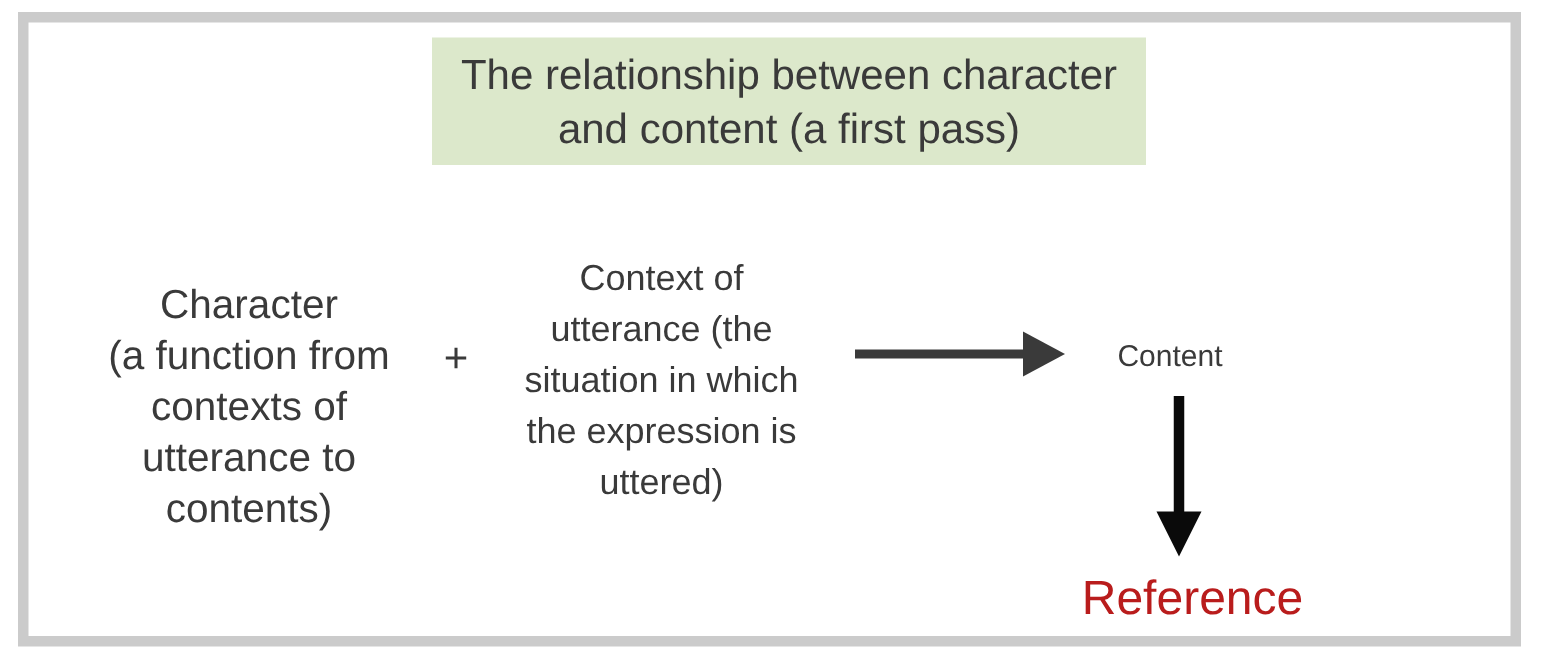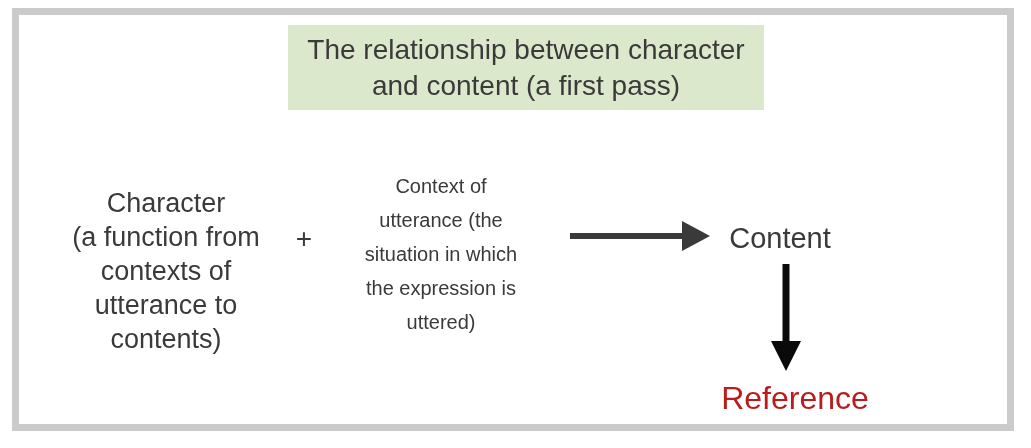--- a/index.html
+++ b/index.html
@@ -58,28 +58,28 @@
     left: 288px;
     top: 222px;
     width: 32px;
     font-size: 28px;
     line-height: 34px;
   }
   .context-block {
     left: 325px;
     top: 169px;
     width: 232px;
-    font-size: 20px;
+    font-size: 24px;
     line-height: 34px;
   }
   .content-label {
     left: 718px;
     top: 221px;
     width: 124px;
-    font-size: 29px;
+    font-size: 20px;
     line-height: 34px;
   }
   .reference-label {
     left: 703px;
     top: 380px;
     width: 184px;
     font-size: 32px;
     line-height: 36px;
     color: #b91c1c;
   }

